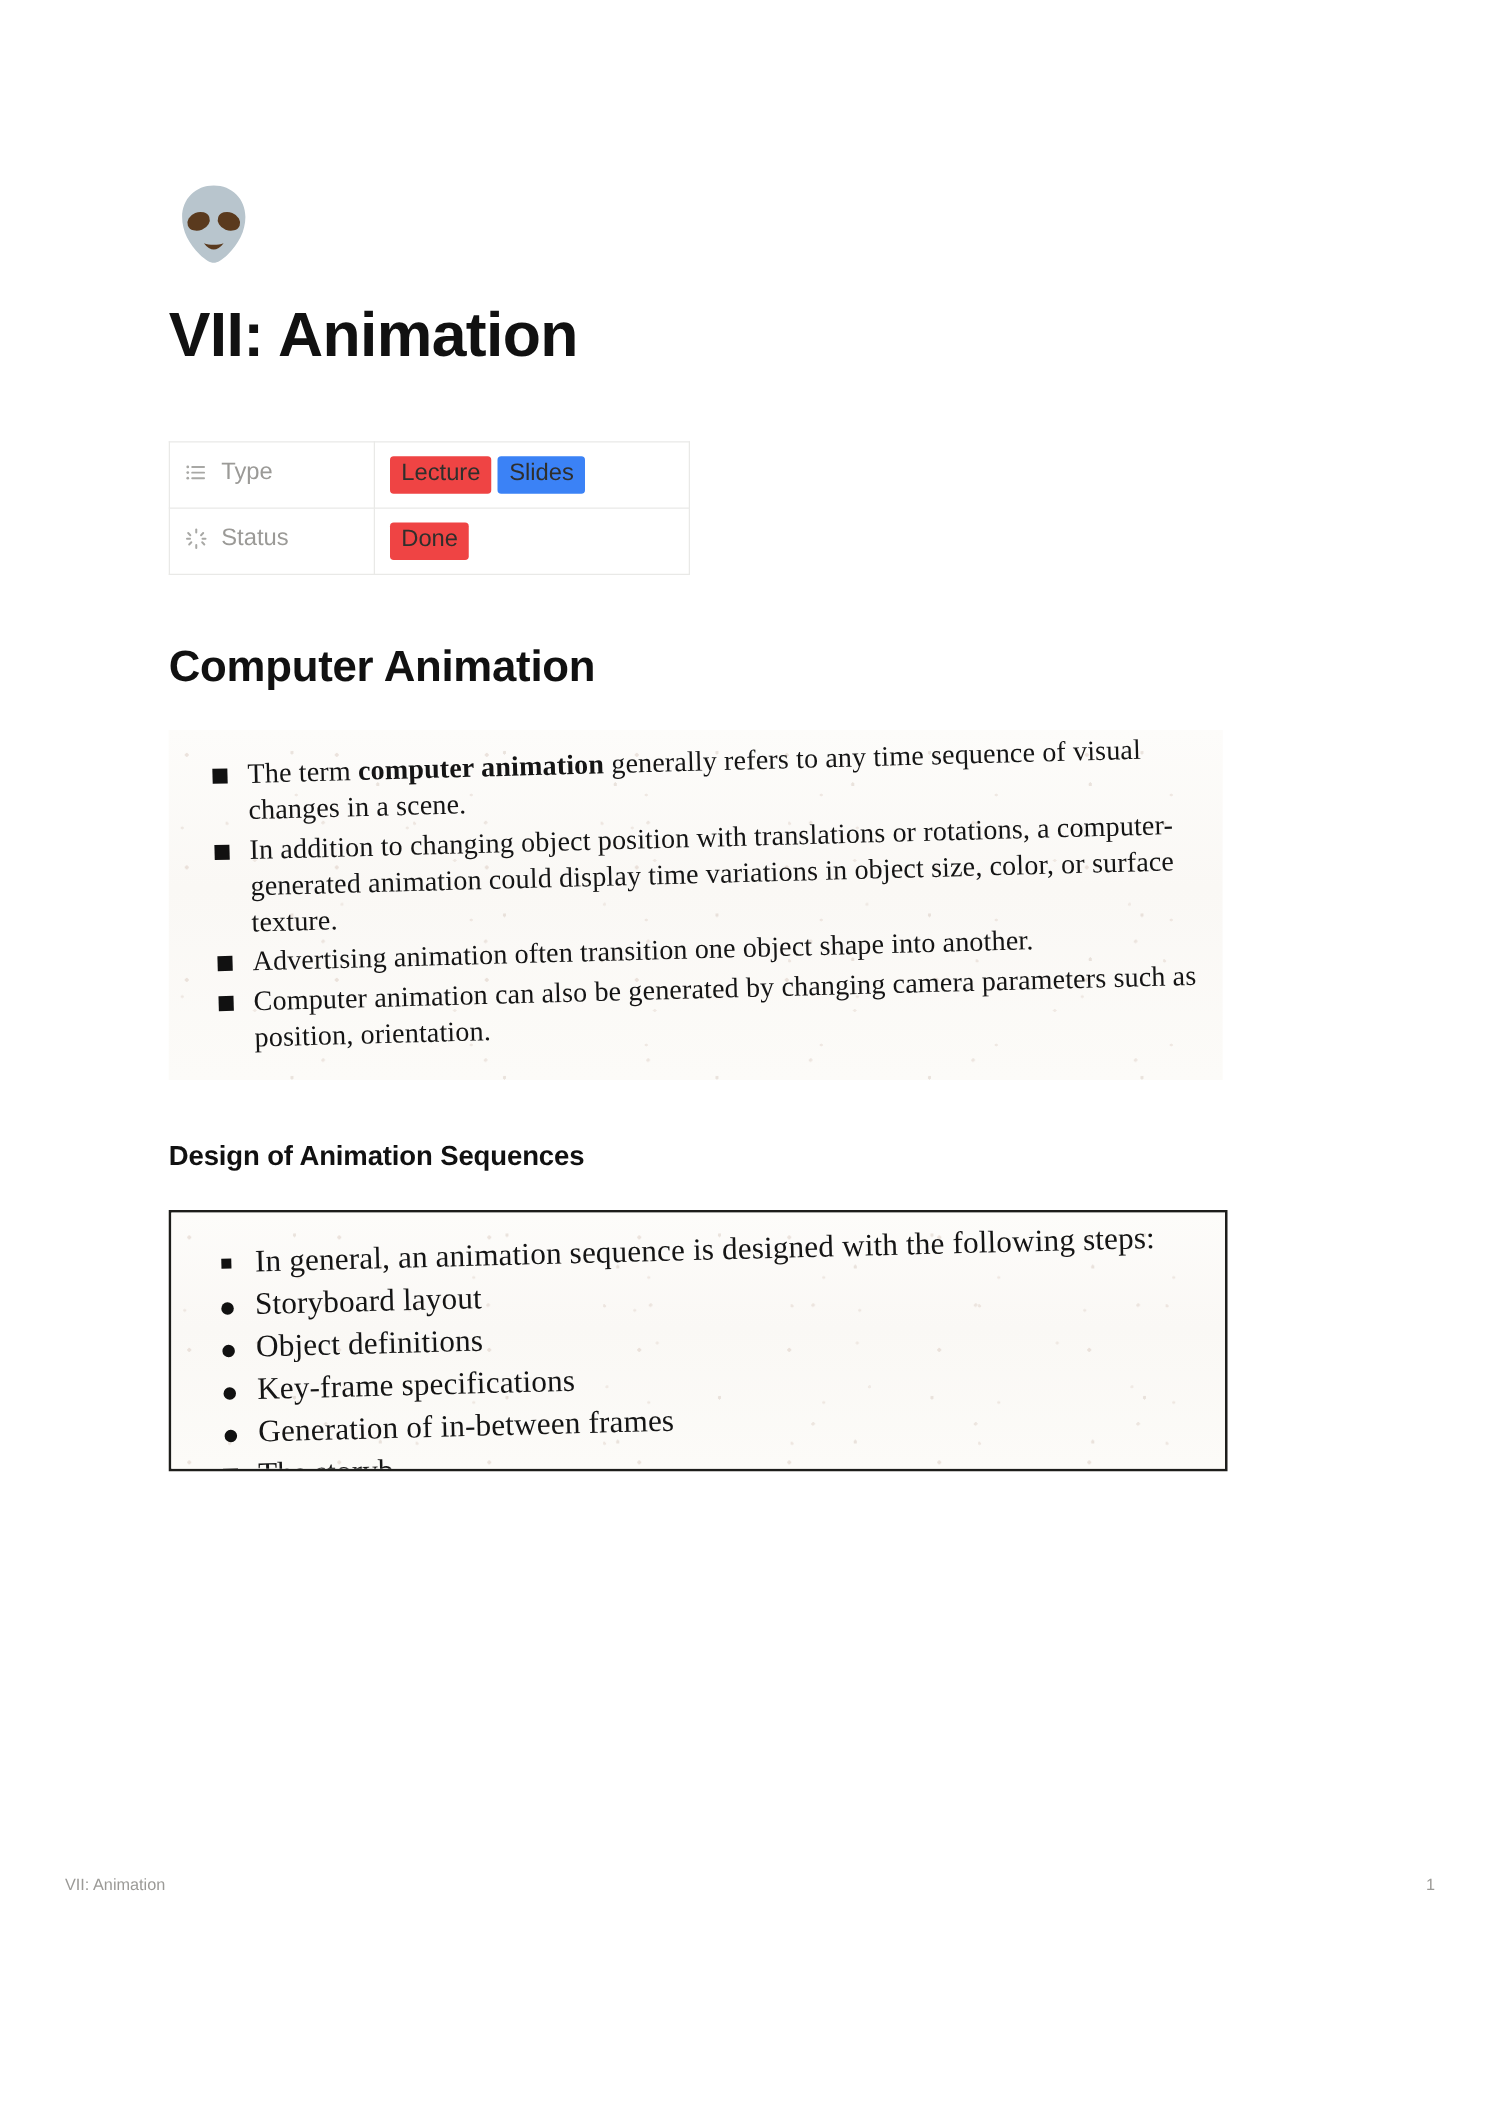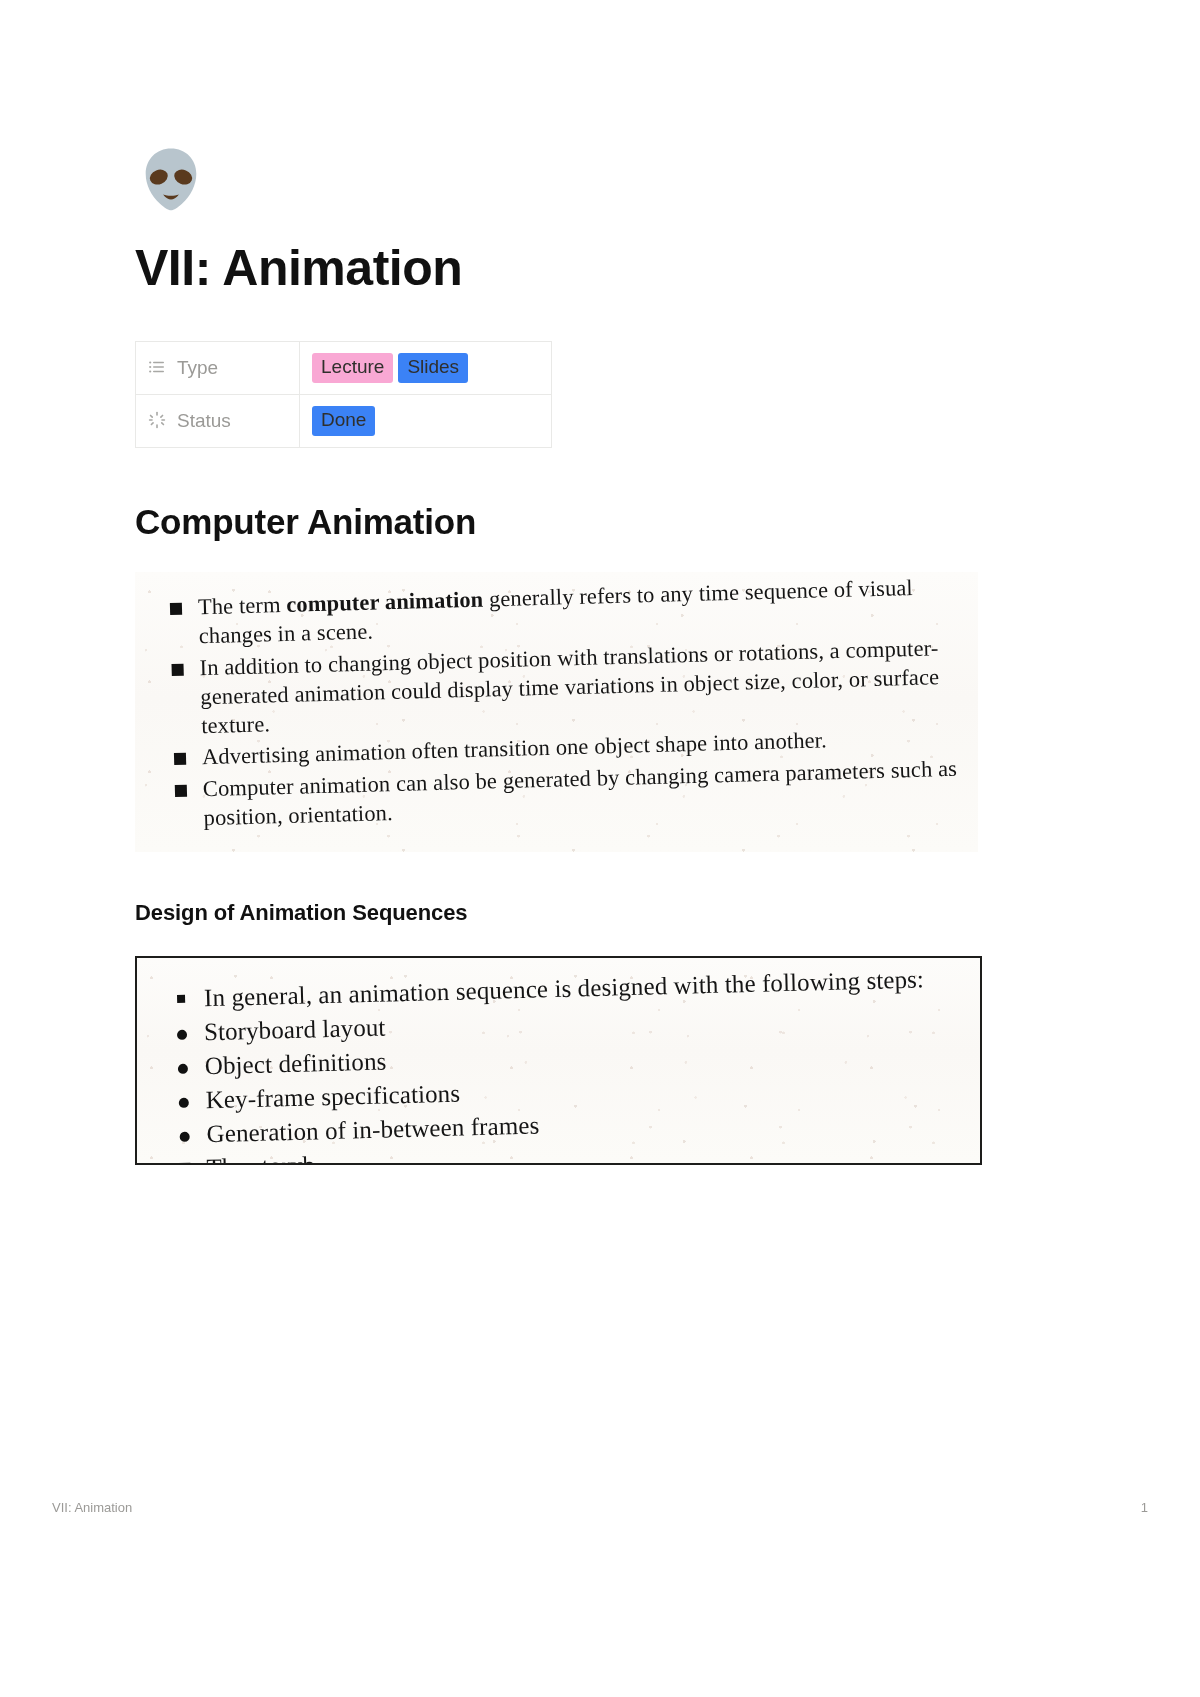--- a/index.html
+++ b/index.html
@@ -47,21 +47,21 @@
     font-size: 50px;
     line-height: 1.08;
     font-weight: bold;
     letter-spacing: -0.5px;
     color: #111111;
     font-family: "Liberation Sans", sans-serif;
   }
 
   
   .prop-table {
-    margin-top: 46px;
+    margin-top: 58px;
     border-collapse: collapse;
     border: 1px solid #e4e4e2;
     table-layout: fixed;
     width: 366px;
   }
   .prop-table td {
     border: 1px solid #e9e9e7;
     padding: 0 12px;
     height: 52px;
     vertical-align: middle;
@@ -85,23 +85,23 @@
   .tag {
     display: inline-block;
     font-size: 19px;
     color: #2f2f2c;
     padding: 3px 9px 5px 9px;
     border-radius: 3px;
     margin-right: 5px;
     white-space: nowrap;
     line-height: 1.2;
   }
-  .tag-lecture { background: #f9a8d4; }
+  .tag-lecture { background: #ef4444; }
   .tag-slides  { background: #3b82f6; }
-  .tag-done    { background: #3b82f6; }
+  .tag-done    { background: #ef4444; }
 
   .checkbox-empty {
     display: inline-block;
     width: 18px;
     height: 18px;
     border: 3px solid #37352f;
     background: #ffffff;
     vertical-align: middle;
   }
 

